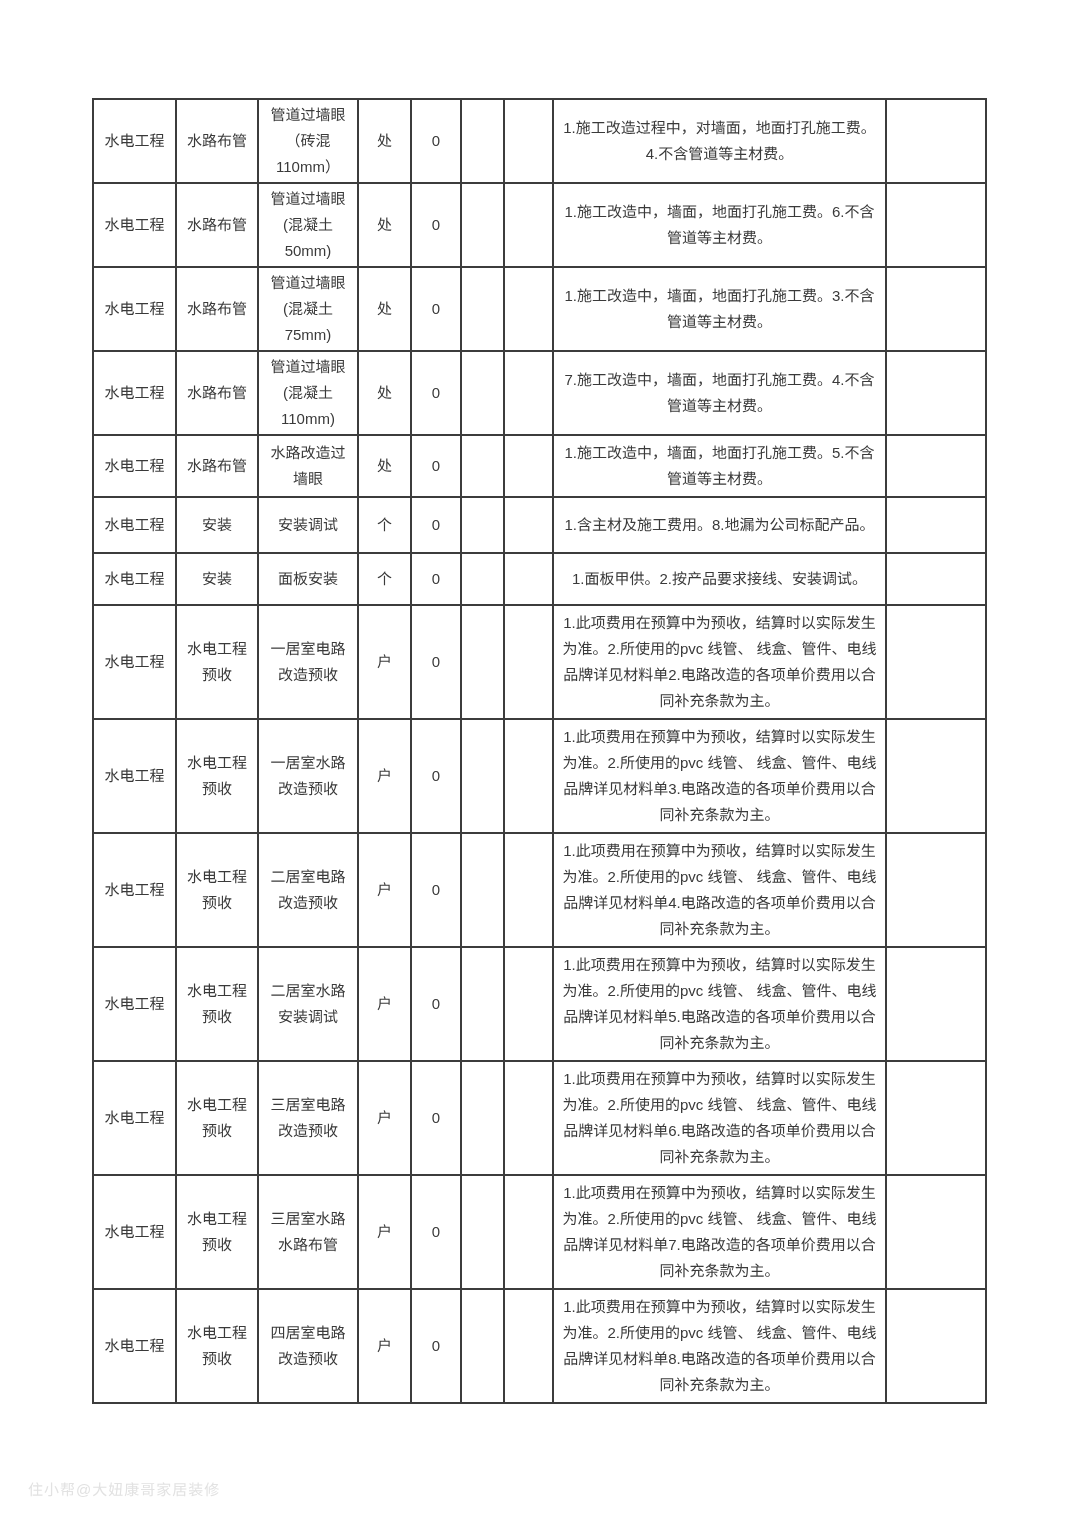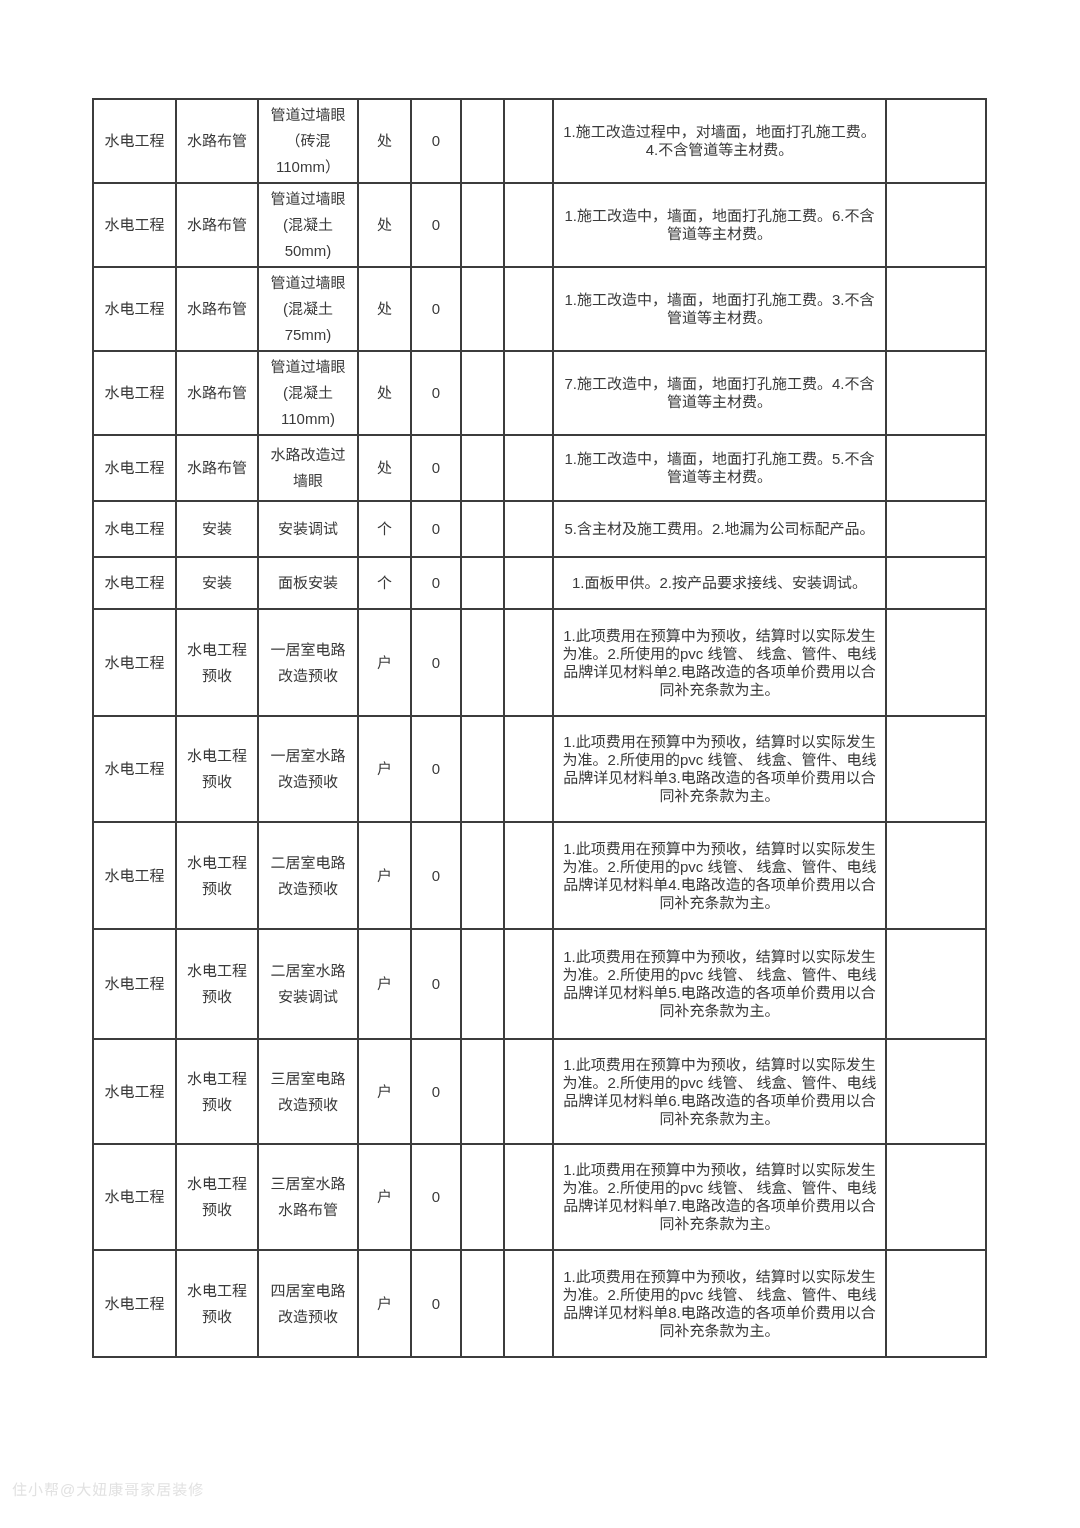--- a/index.html
+++ b/index.html
@@ -36,26 +36,26 @@
     line-height: 24px;
     padding: 2px 3px;
     overflow: hidden;
     word-break: break-all;
   }
   table.price-table td.pre {
     white-space: pre-line;
     line-height: 26px;
   }
   table.price-table td.desc {
-    line-height: 18px;
-    padding: 14px 4px;
+    line-height: 26px;
+    padding: 4px 4px;
   }
   .watermark {
     position: absolute;
-    left: 12px;
+    left: 28px;
     top: 1478px;
     font-size: 15px;
     letter-spacing: 1px;
     color: #e2e2e2;
     user-select: none;
   }
 </style>
 </head>
 <body>
 
@@ -138,21 +138,21 @@
           <td></td>
         </tr>
         <tr style="height: 56px;">
           <td>水电工程</td>
           <td class="pre">安装</td>
           <td class="pre">安装调试</td>
           <td>个</td>
           <td>0</td>
           <td></td>
           <td></td>
-          <td class="desc">5.含主材及施工费用。2.地漏为公司标配产品。</td>
+          <td class="desc">1.含主材及施工费用。8.地漏为公司标配产品。</td>
           <td></td>
         </tr>
         <tr style="height: 52px;">
           <td>水电工程</td>
           <td class="pre">安装</td>
           <td class="pre">面板安装</td>
           <td>个</td>
           <td>0</td>
           <td></td>
           <td></td>

